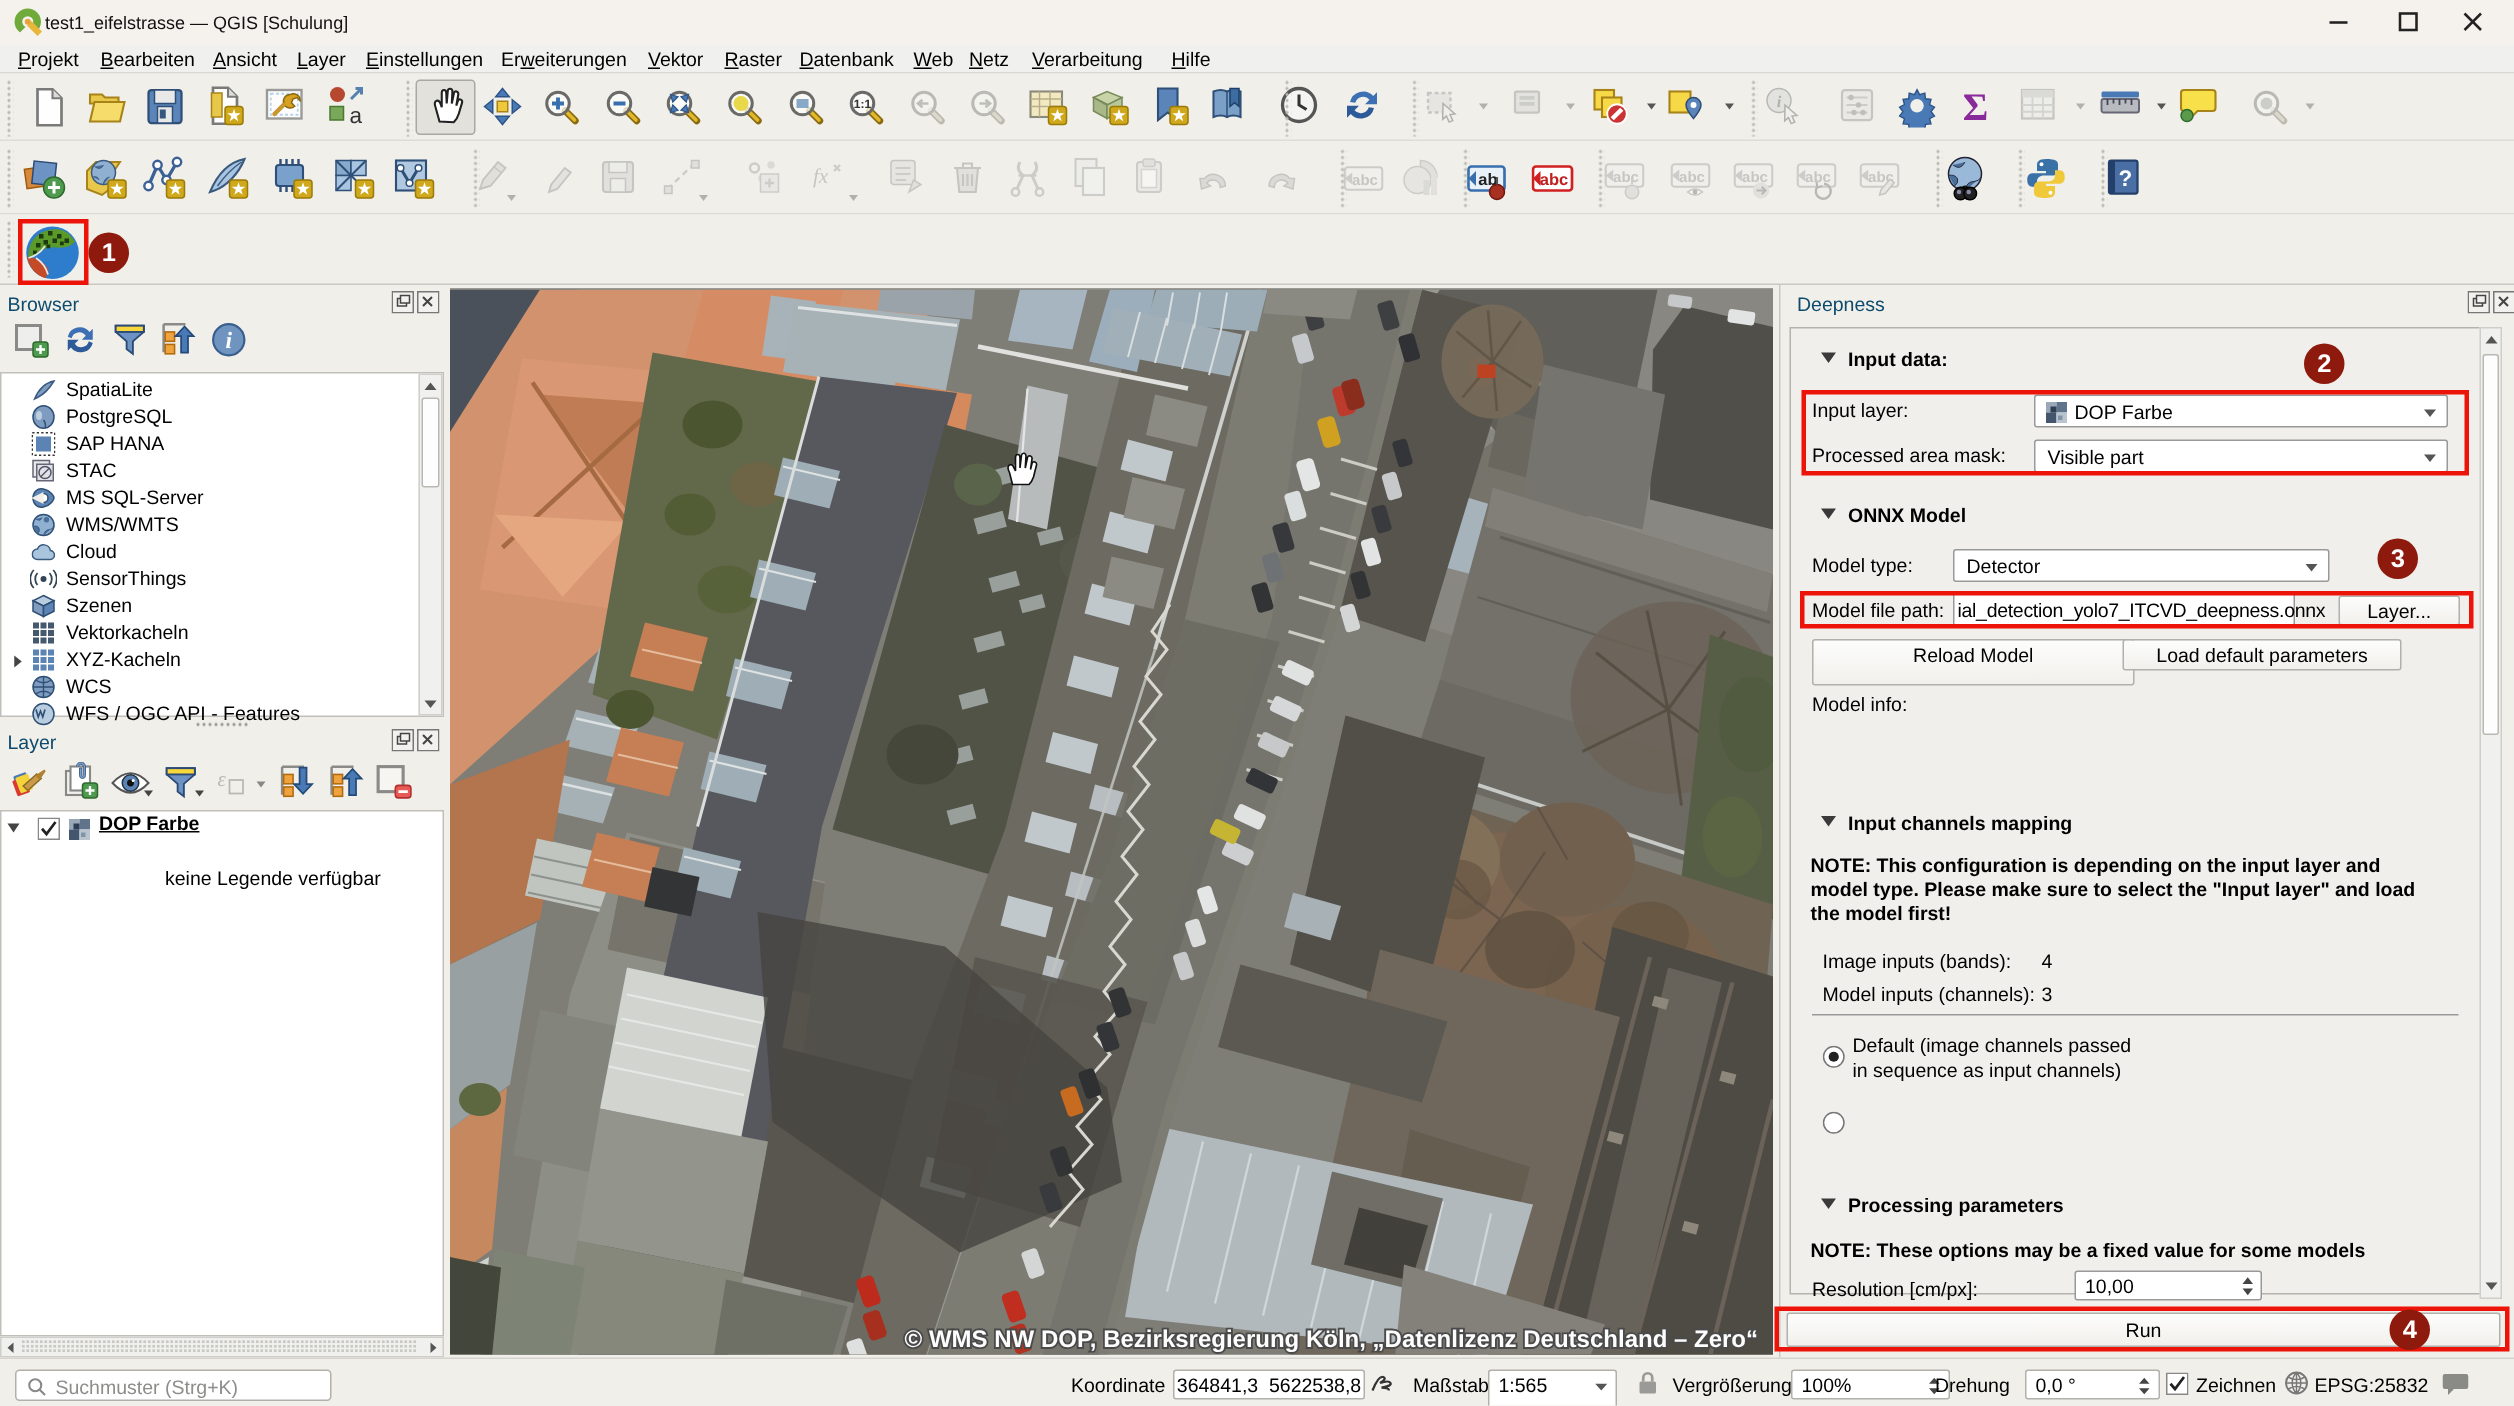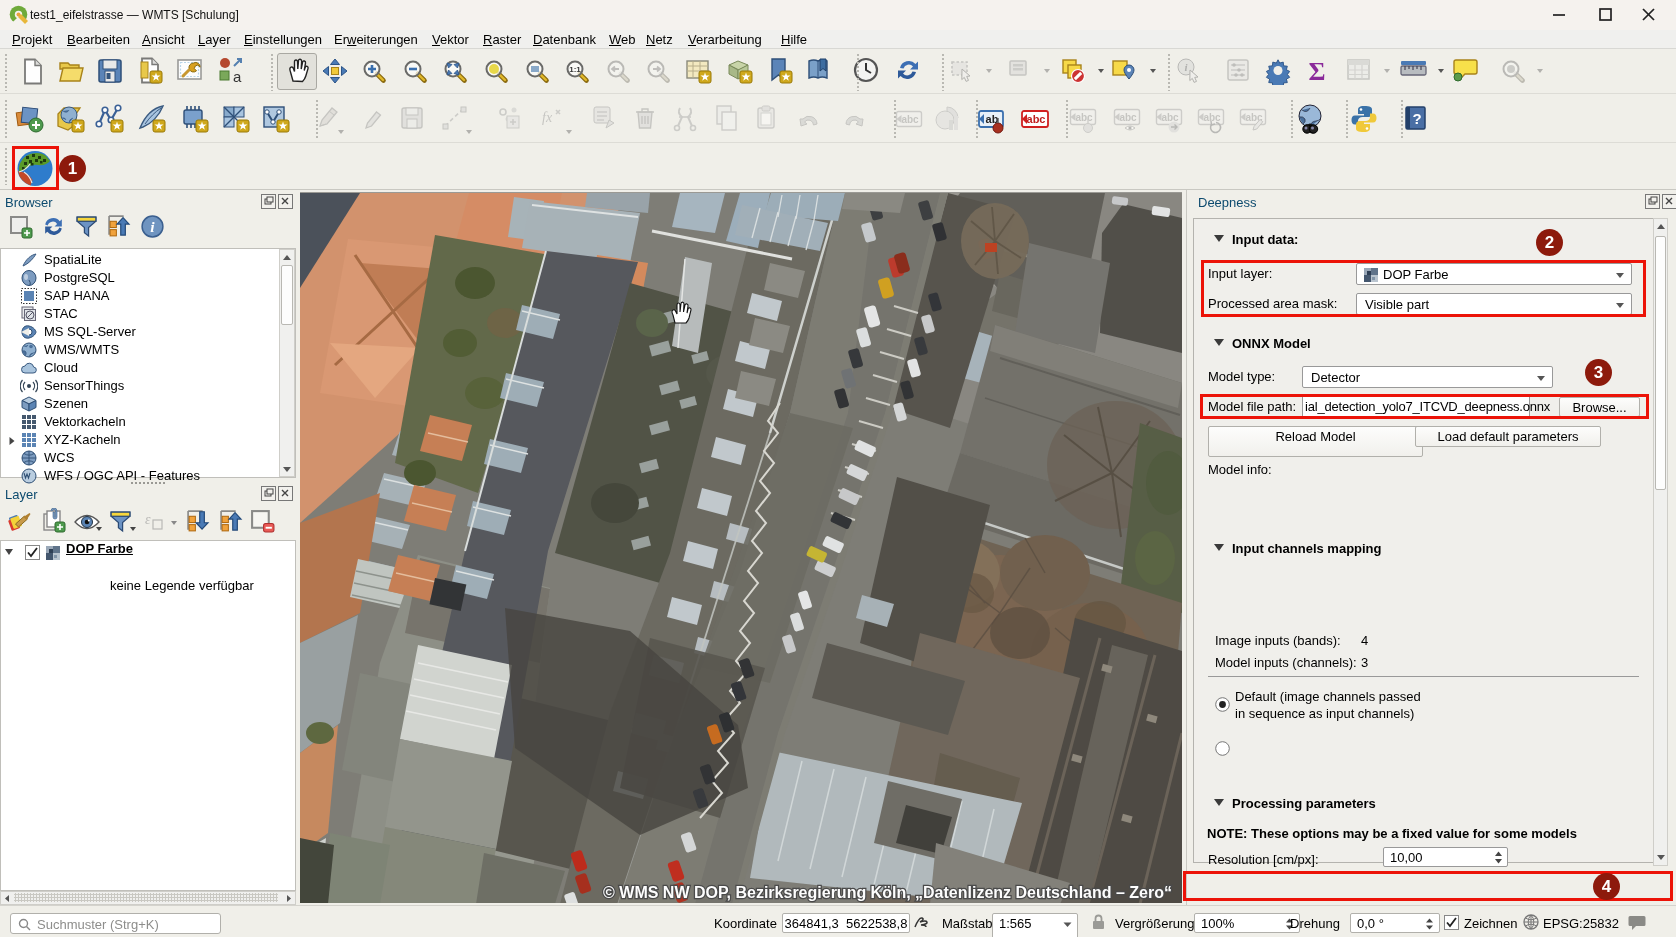--- a/index.html
+++ b/index.html
@@ -51,21 +51,21 @@
 <body>
 
 <div id="titlebar">
   <svg class="abs" style="left:9px;top:5px" width="20" height="20" viewBox="0 0 20 20">
     <circle cx="9.5" cy="9.5" r="8.8" fill="#6faa3a"></circle>
     <circle cx="9.5" cy="9.5" r="3.7" fill="#f5f2ee"></circle>
     <rect x="10.5" y="10.5" width="10" height="10" fill="#f5f2ee" transform="rotate(45 10.5 10.5)"></rect>
     <path d="M9 12 L12 9 L19 16 L16 19 z" fill="#e8b73a"></path>
     <circle cx="9.5" cy="9.5" r="2" fill="#e8a33d"></circle>
   </svg>
-  <div id="titletext">test1_eifelstrasse — WMTS [Schulung]</div>
+  <div id="titletext">test1_eifelstrasse — QGIS [Schulung]</div>
   <svg class="abs" style="left:1548px;top:8px" width="120" height="14" viewBox="0 0 120 14">
     <line x1="5" y1="7" x2="17" y2="7" stroke="#222" stroke-width="1.7"></line>
     <rect x="52" y="1" width="11" height="11" fill="none" stroke="#222" stroke-width="1.7"></rect>
     <line x1="95" y1="1" x2="106" y2="12" stroke="#222" stroke-width="1.7"></line>
     <line x1="106" y1="1" x2="95" y2="12" stroke="#222" stroke-width="1.7"></line>
   </svg>
 </div>
 
 <div id="menubar">
   <span class="mi" style="left:12px"><u>P</u>rojekt</span>
@@ -1100,26 +1100,27 @@
   <div class="rlbl hdr" style="left:27px;top:146px"><span class="tri" style="vertical-align:2px"></span>ONNX Model</div>
   <div class="rlbl" style="left:21px;top:179px">Model type:</div>
   <div class="combo" style="left:115px;top:176px;width:251px;height:22px">
     <span style="position:absolute;left:8px;top:3px">Detector</span>
       <span class="ca"></span>
   </div>
   <div class="rlbl" style="left:21px;top:209px">Model file path:</div>
   <div class="combo" style="left:115px;top:205px;width:228px;height:22px;border-radius:0">
     <span style="position:absolute;left:2px;top:3px;letter-spacing:-0.2px">ial_detection_yolo7_ITCVD_deepness.onnx</span>
   </div>
-  <div class="btn" style="left:372px;top:207px;width:81px;height:20px;line-height:19px">Browse...</div>
+  <div class="btn" style="left:372px;top:207px;width:81px;height:20px;line-height:19px">Layer...</div>
   <div class="btn" style="left:21px;top:236px;width:215px;height:31px;line-height:20px">Reload Model</div>
   <div class="btn" style="left:228px;top:236px;width:186px;height:21px;line-height:20px">Load default parameters</div>
   <div class="rlbl" style="left:21px;top:272px">Model info:</div>
 
   <div class="rlbl hdr" style="left:27px;top:351px"><span class="tri" style="vertical-align:2px"></span>Input channels mapping</div>
+  <div class="rlbl" style="left:20px;top:379px;white-space:nowrap;font-weight:bold;line-height:15.8px">NOTE: This configuration is depending on the input layer and<br>model type. Please make sure to select the "Input layer" and load<br>the model first!</div>
   <div class="rlbl" style="left:28px;top:443px">Image inputs (bands):</div>
   <div class="rlbl" style="left:174px;top:443px">4</div>
   <div class="rlbl" style="left:28px;top:465px">Model inputs (channels):</div>
   <div class="rlbl" style="left:174px;top:465px">3</div>
   <div class="abs" style="left:21px;top:486px;width:431px;height:1px;background:#999"></div>
   <svg class="abs" style="left:28px;top:507px" width="15" height="15">
       <circle cx="7.5" cy="7.5" r="6.8" fill="#fff" stroke="#777"></circle>
       <circle cx="7.5" cy="7.5" r="3.4" fill="#222"></circle>
     </svg>
   <div class="rlbl" style="left:48px;top:499px;line-height:16.5px">Default (image channels passed<br>in sequence as input channels)</div>
@@ -1131,20 +1132,21 @@
   <div class="rlbl" style="left:20px;top:636px;font-weight:bold">NOTE: These options may be a fixed value for some models</div>
   <div class="rlbl" style="left:21px;top:662px">Resolution [cm/px]:</div>
   <div class="combo" style="left:196px;top:657px;width:125px;height:20px;border-radius:2px">
     <span style="position:absolute;left:6px;top:2px">10,00</span>
     <svg class="abs" style="right:4px;top:2px" width="9" height="15">
         <path d="M1 6 L4.5 1.5 L8 6 z" fill="#444"></path>
         <path d="M1 9 L4.5 13.5 L8 9 z" fill="#444"></path>
       </svg>
   </div>
 
+  <div class="btn" style="left:4px;top:685px;width:476px;height:23px;line-height:22px">Run</div>
 </div>
 
 <div class="redbox" style="left:12px;top:146px;width:47px;height:44px"></div>
 <div class="redcirc" style="left:59px;top:155px">1</div>
 <div class="redbox" style="left:1201px;top:260px;width:445px;height:57px"></div>
 <div class="redcirc" style="left:1536px;top:229px">2</div>
 <div class="redbox" style="left:1200px;top:394px;width:449px;height:25px"></div>
 <div class="redcirc" style="left:1585px;top:359px">3</div>
 <div class="redbox" style="left:1183px;top:871px;width:490px;height:30px"></div>
 <div class="redcirc" style="left:1593px;top:873px">4</div>

